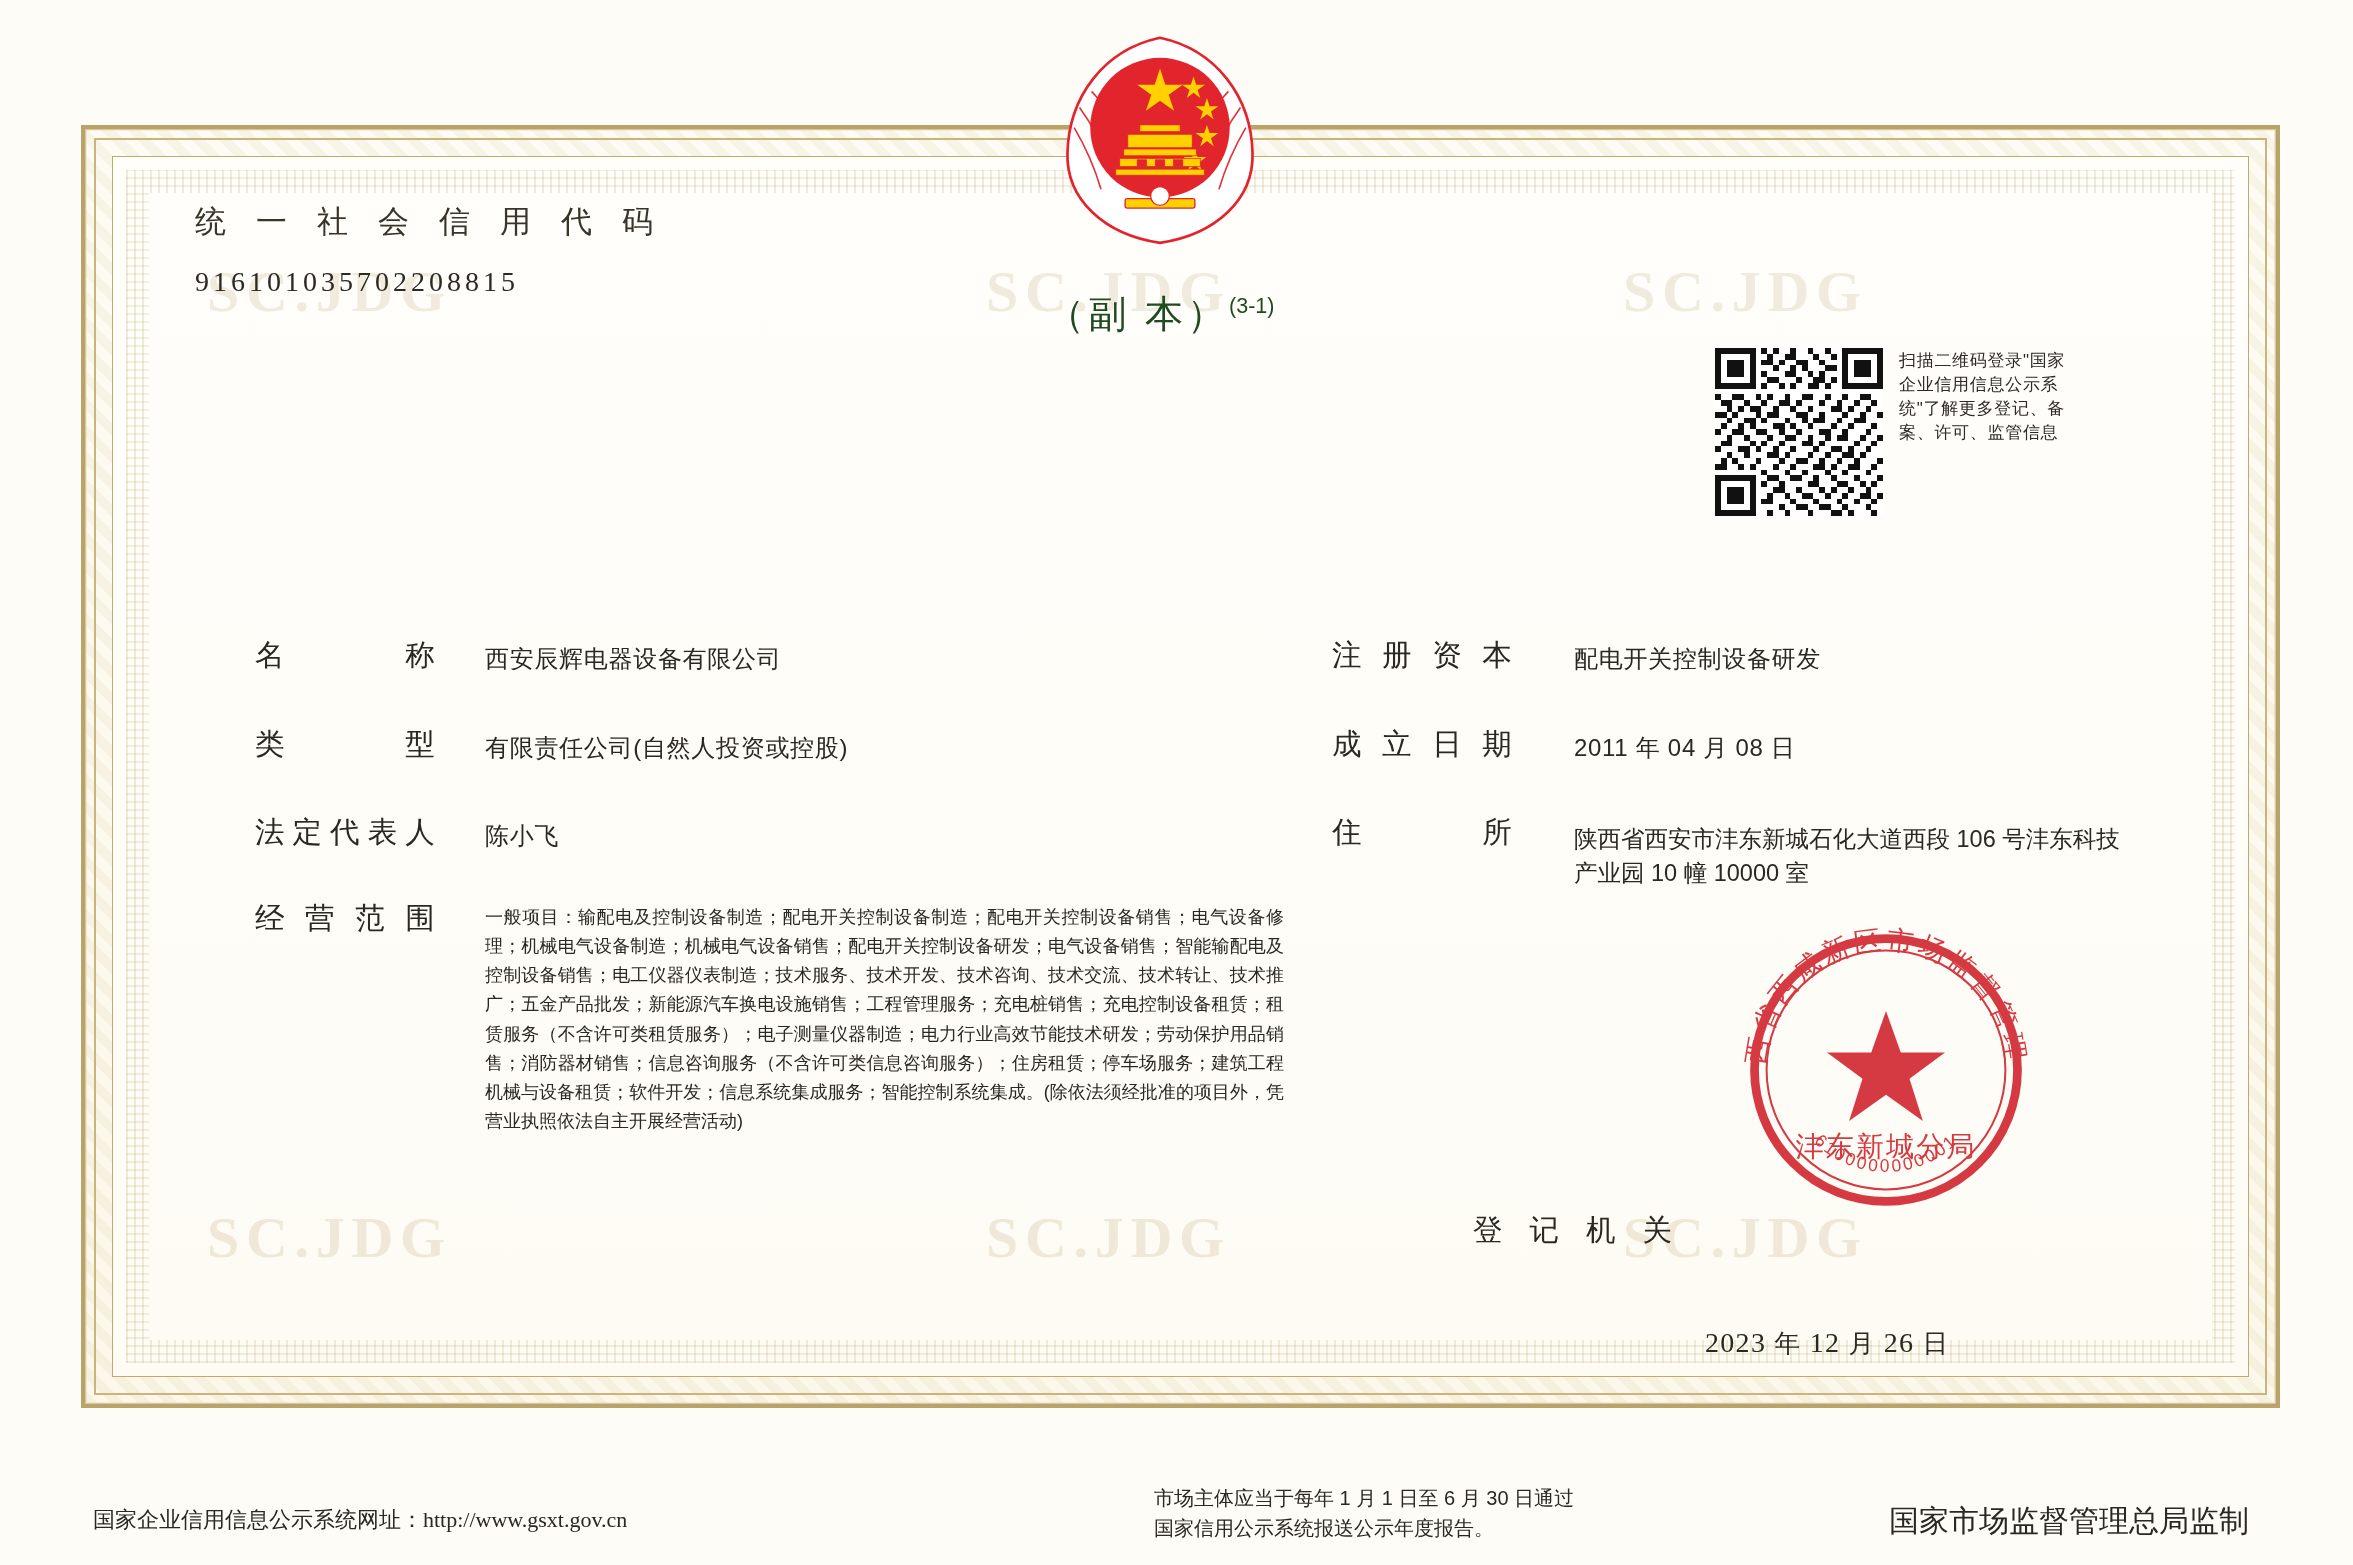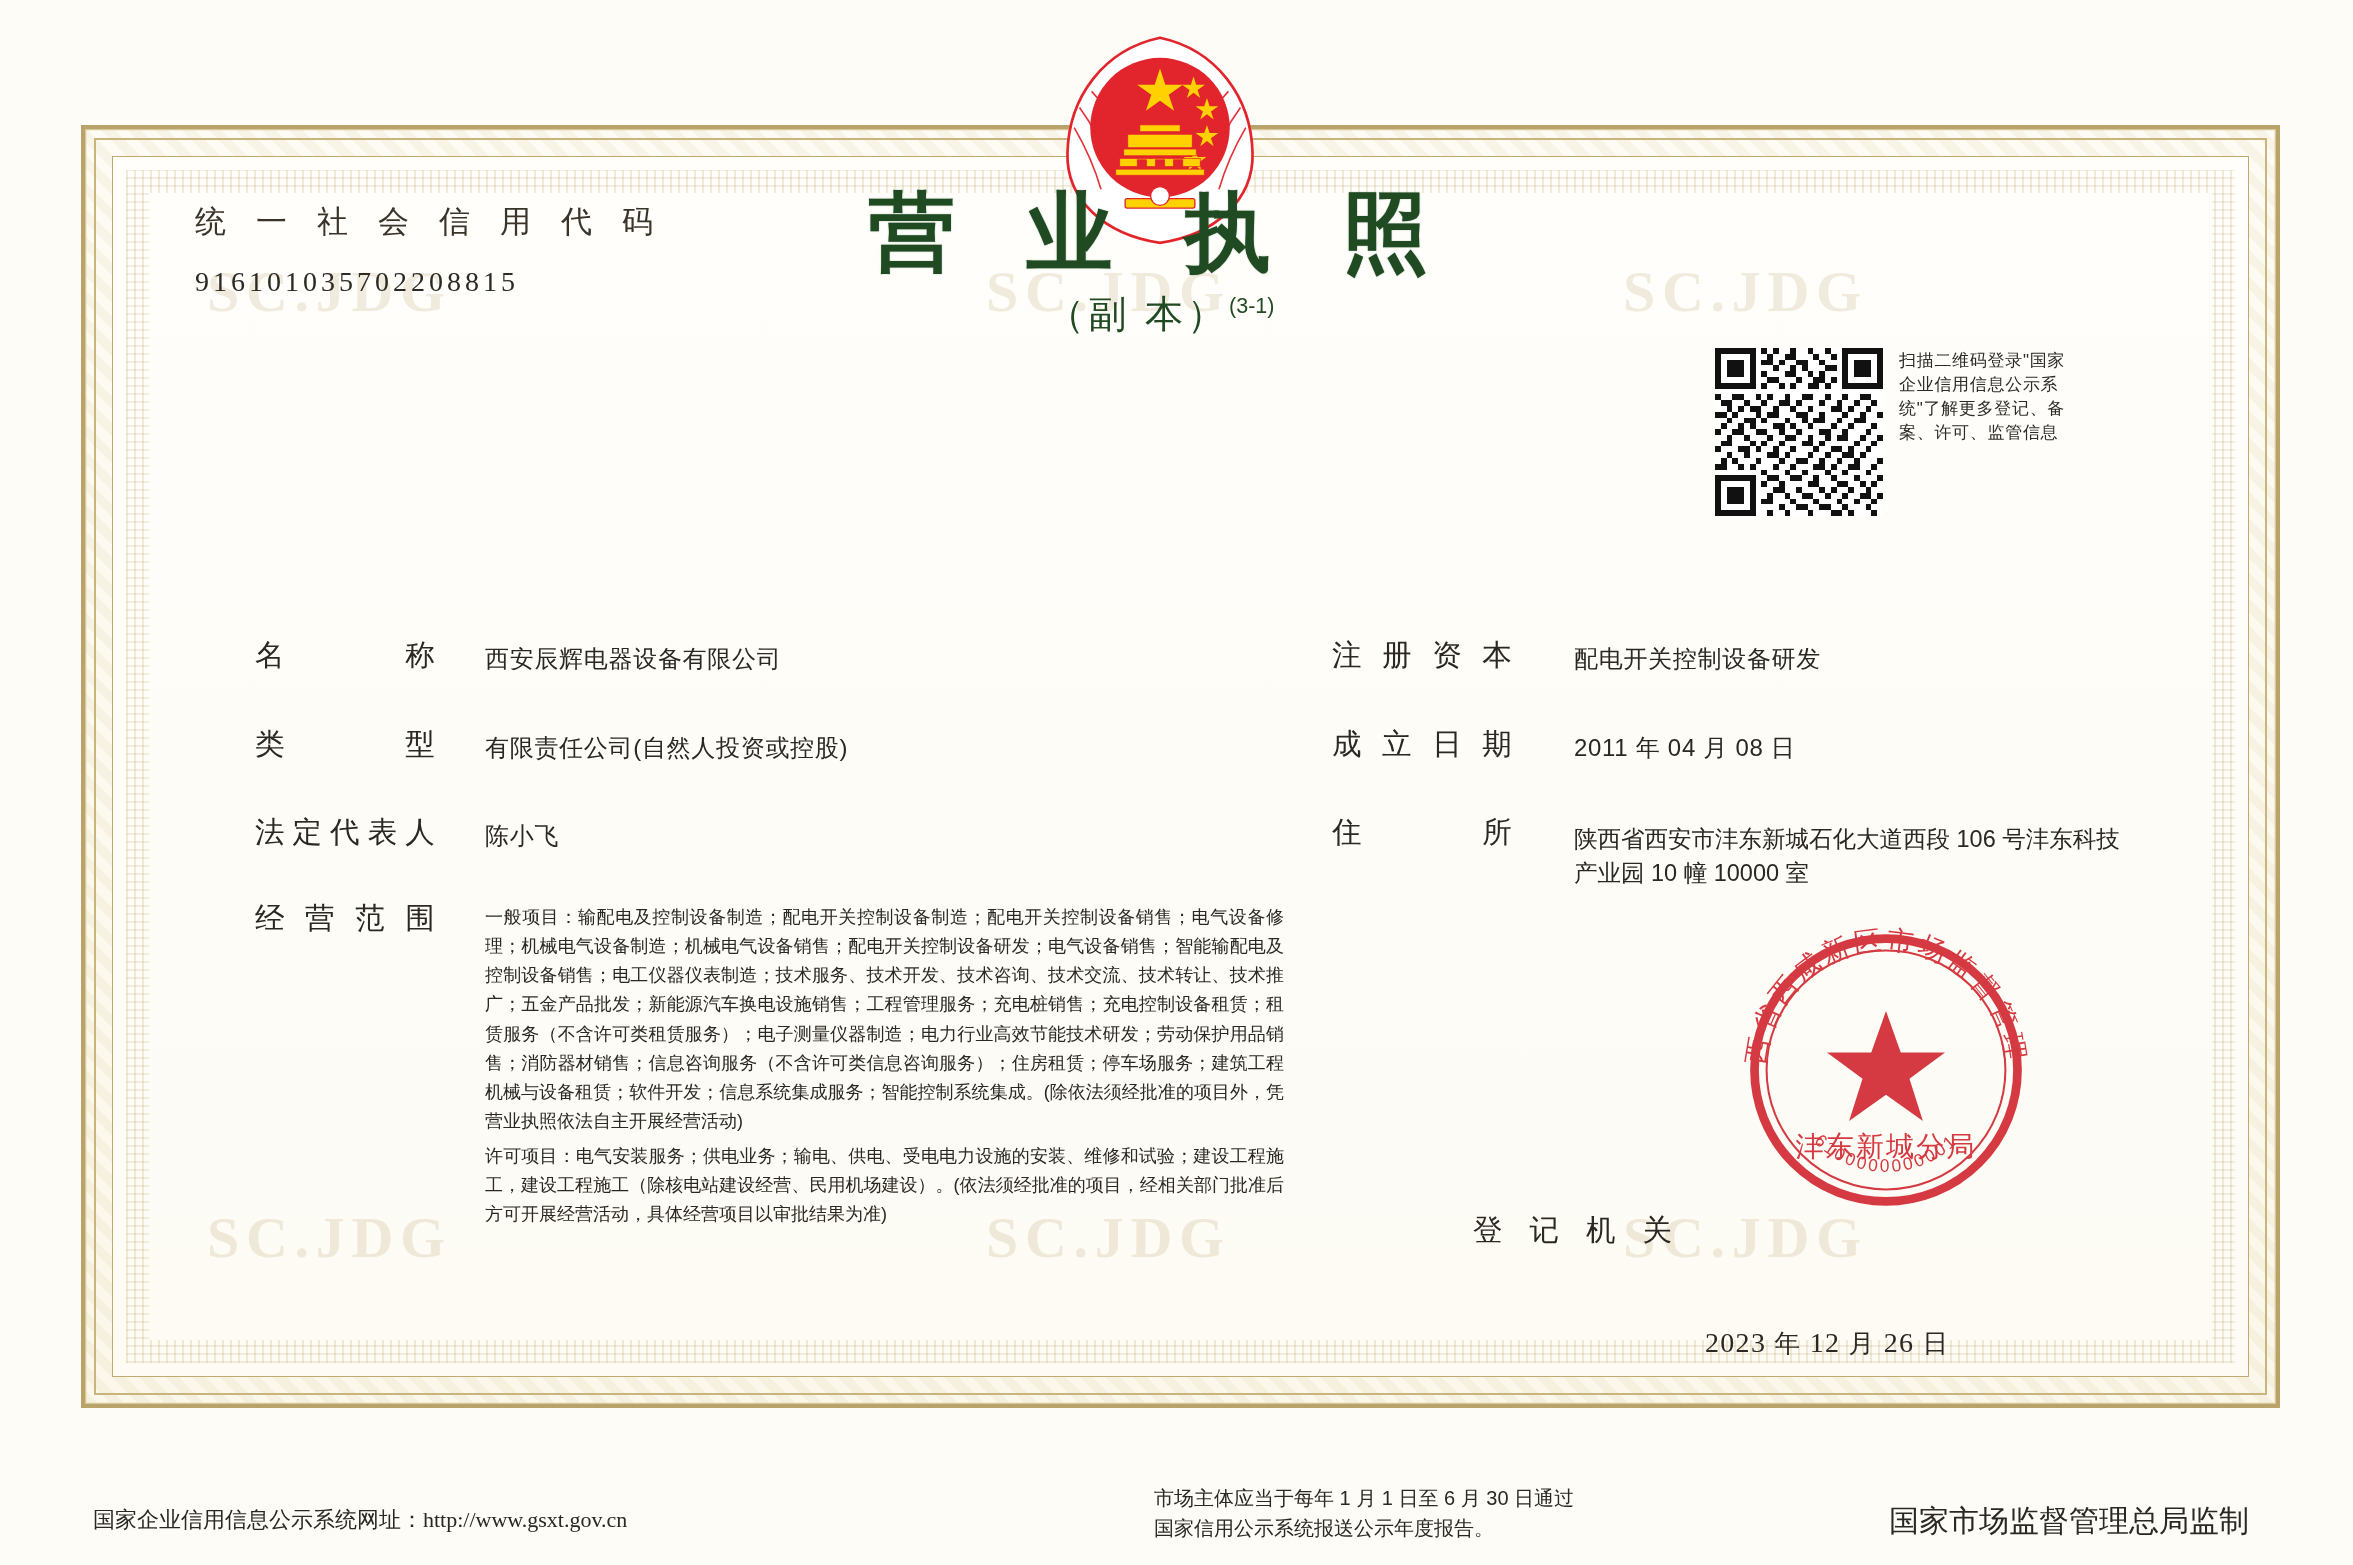--- a/index.html
+++ b/index.html
@@ -212,21 +212,20 @@
   </svg>
 </div>
 
 <div class="content">
 
   <div class="code-block">
     <div class="code-title">统 一 社 会 信 用 代 码</div>
     <div class="code-value">916101035702208815</div>
   </div>
 
-  <div class="main-title">营 业 执 照</div>
   <div class="sub-title">
     <span>（副 本）</span><sup>(3-1)</sup>
   </div>
 
   <div class="qr-wrap">
     <svg class="qr" viewBox="0 0 29 29" shape-rendering="crispEdges">
       <rect width="29" height="29" fill="#ffffff"></rect>
       <g fill="#111111">
         <rect x="0" y="0" width="7" height="1"></rect>
           <rect x="0" y="6" width="7" height="1"></rect>
@@ -452,21 +451,20 @@
   <div class="field-label" style="left:255px;top:813px;">
     <span class="spread5">法定代表人</span>
   </div>
   <div class="field-value" style="left:485px;top:820px;">陈小飞</div>
 
   <div class="field-label" style="left:255px;top:899px;">
     <span class="spread5">经营范围</span>
   </div>
   <div class="scope-text">
     <p>一般项目：输配电及控制设备制造；配电开关控制设备制造；配电开关控制设备销售；电气设备修理；机械电气设备制造；机械电气设备销售；配电开关控制设备研发；电气设备销售；智能输配电及控制设备销售；电工仪器仪表制造；技术服务、技术开发、技术咨询、技术交流、技术转让、技术推广；五金产品批发；新能源汽车换电设施销售；工程管理服务；充电桩销售；充电控制设备租赁；租赁服务（不含许可类租赁服务）；电子测量仪器制造；电力行业高效节能技术研发；劳动保护用品销售；消防器材销售；信息咨询服务（不含许可类信息咨询服务）；住房租赁；停车场服务；建筑工程机械与设备租赁；软件开发；信息系统集成服务；智能控制系统集成。(除依法须经批准的项目外，凭营业执照依法自主开展经营活动)</p>
-    <p>许可项目：电气安装服务；供电业务；输电、供电、受电电力设施的安装、维修和试验；建设工程施工，建设工程施工（除核电站建设经营、民用机场建设）。(依法须经批准的项目，经相关部门批准后方可开展经营活动，具体经营项目以审批结果为准)</p>
   </div>
 
   <div class="field-label" style="left:1332px;top:636px;">
     <span class="spread4">注册资本</span>
   </div>
   <div class="field-value" style="left:1574px;top:643px;">配电开关控制设备研发</div>
 
   <div class="field-label" style="left:1332px;top:725px;">
     <span class="spread4">成立日期</span>
   </div>

